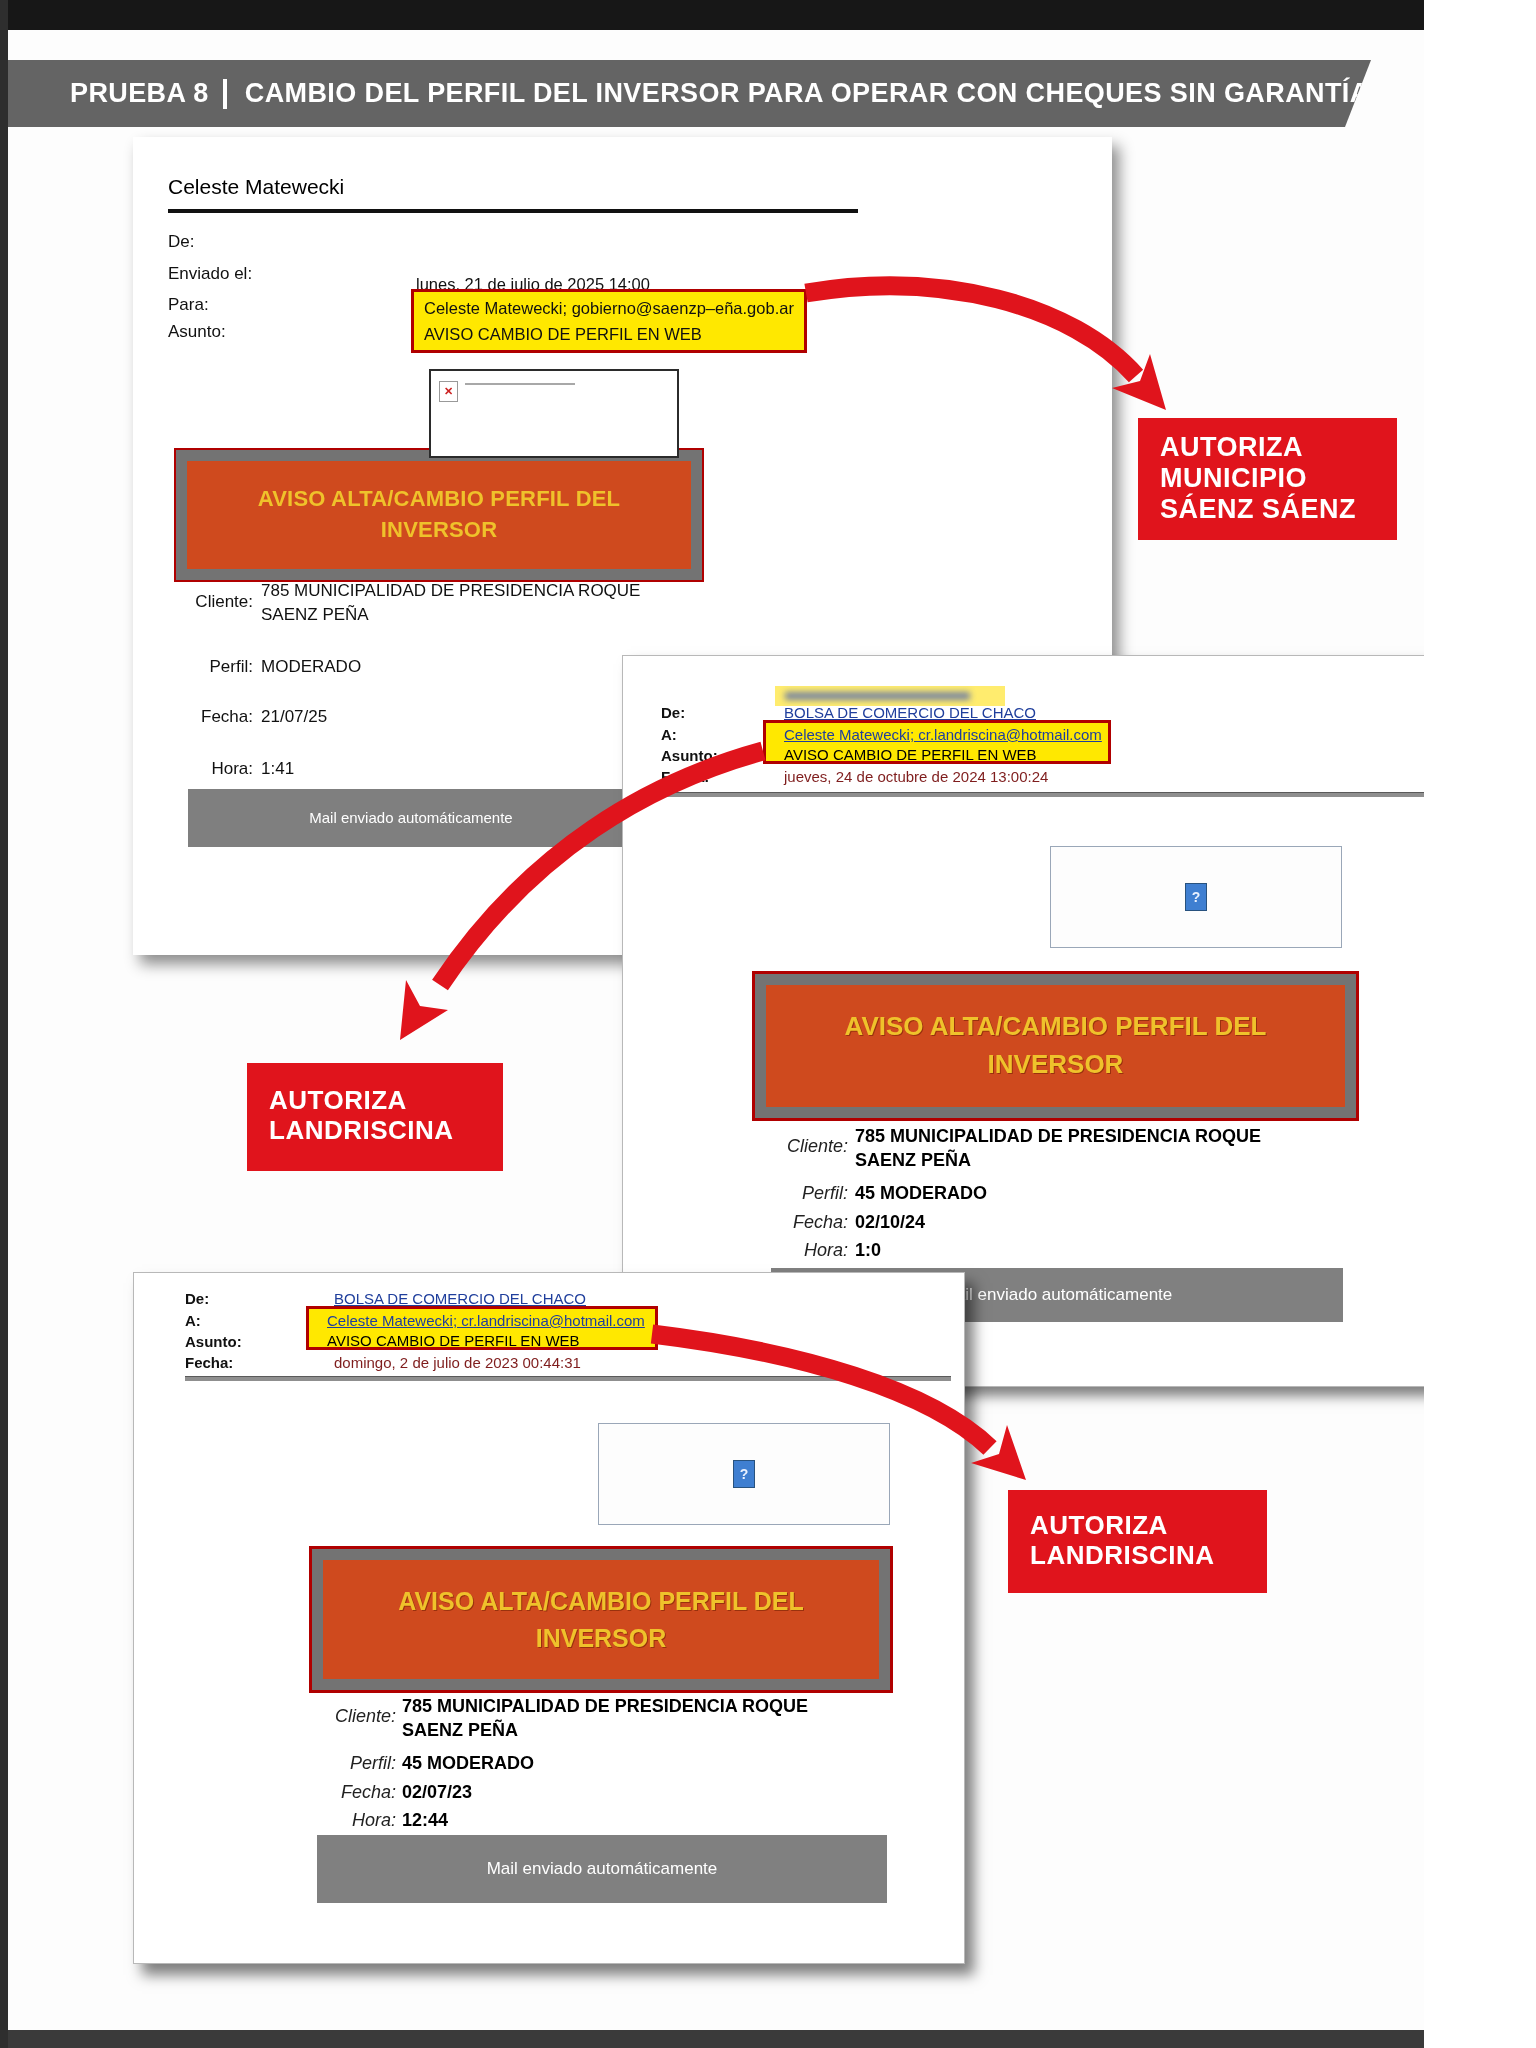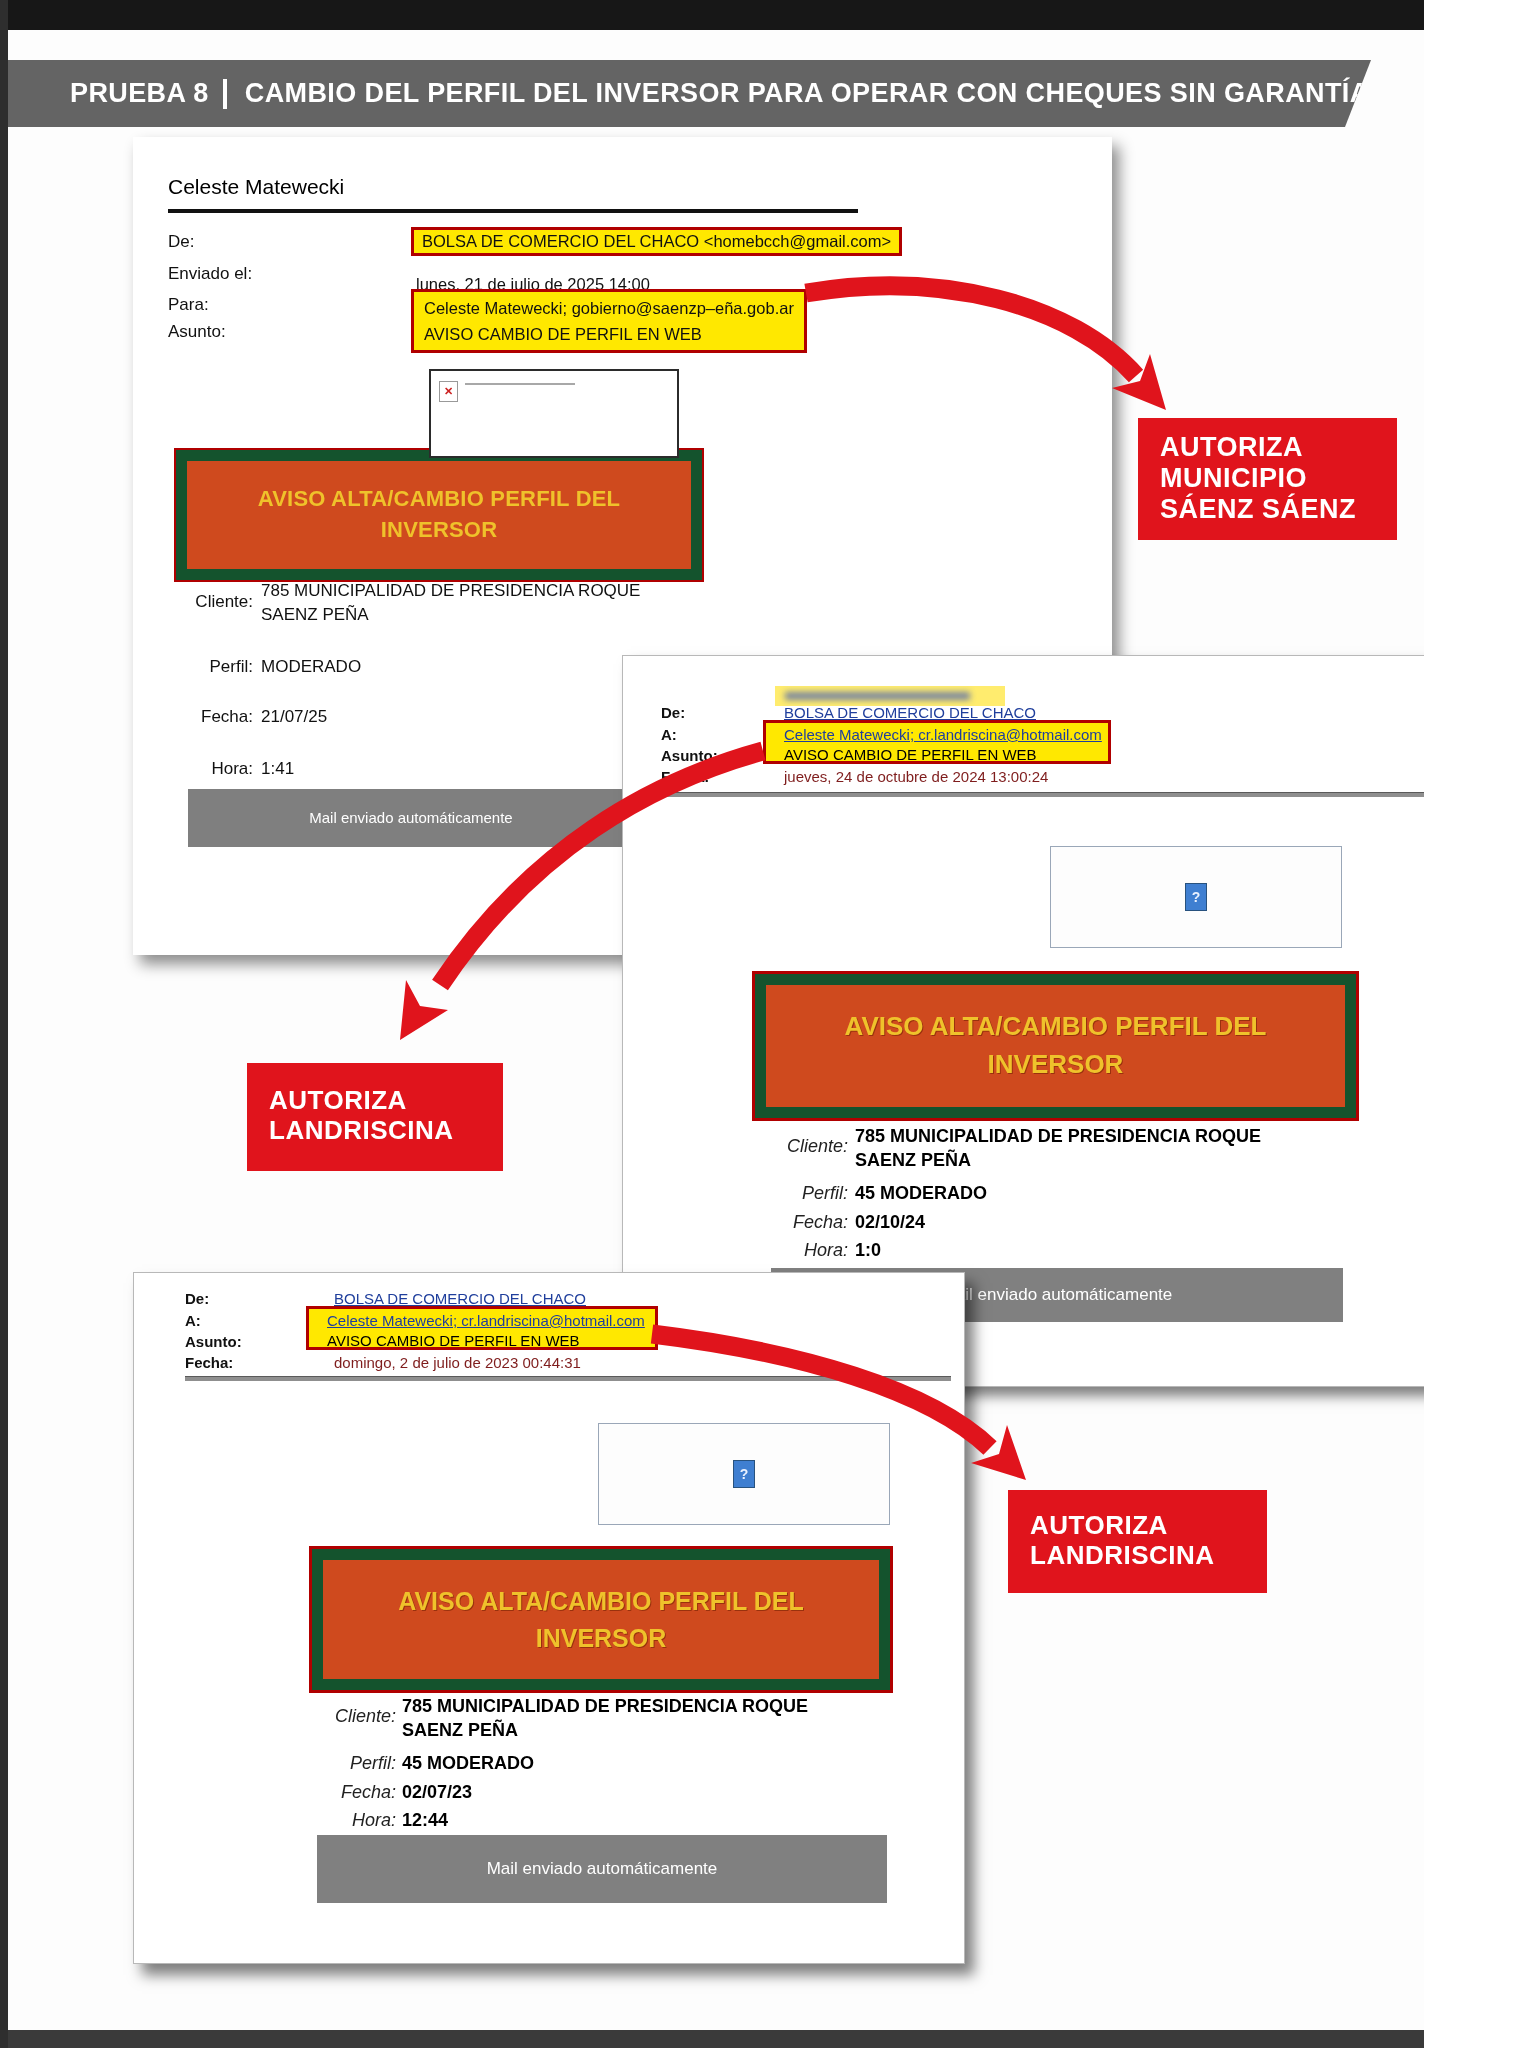--- a/index.html
+++ b/index.html
@@ -29,21 +29,21 @@
   .e1-title{left:35px;top:38px;font-size:21px;color:#000;}
   .e1-rule{left:35px;top:72px;width:690px;height:4px;background:#111;}
   .e1-label{font-size:17px;color:#111;}
   .hl1{background:#FFE800;border:3px solid #B00000;box-sizing:border-box;white-space:nowrap;
        font-size:16.5px;color:#111;}
   .e1-val{font-size:16.5px;color:#111;white-space:nowrap;}
   .imgbox1{left:296px;top:232px;width:246px;height:85px;border:2px solid #2b2b2b;background:#fff;z-index:2;}
   .xicon{left:8px;top:10px;width:17px;height:19px;border:1px solid #999;color:#c22;
          font-size:11px;line-height:19px;text-align:center;font-weight:bold;}
   .squiggle{left:34px;top:12px;width:110px;height:2px;background:#a8a8a8;}
-  .aviso-out{background:#14532d;border:2px solid #B00000;box-sizing:border-box;text-decoration:underline;}
+  .aviso-out{background:#737373;border:2px solid #B00000;box-sizing:border-box;text-decoration:underline;}
   .aviso-in{position:absolute;inset:11px;background:#CF4A1E;display:flex;flex-direction:column;
             justify-content:center;align-items:center;color:#EFC22B;text-align:center;}
   .a1{left:41px;top:311px;width:530px;height:134px;}
   .a1 .aviso-in{font-size:22px;font-weight:600;line-height:1.4;letter-spacing:.2px;}
   .dlab1{font-size:17px;color:#111;width:90px;text-align:right;left:30px;}
   .dval1{font-size:17px;color:#111;left:128px;white-space:nowrap;}
   .graybar{background:#7F7F7F;color:#fff;text-align:center;}
   .gb1{left:55px;top:652px;width:446px;height:58px;font-size:15px;line-height:58px;}
   
   .olab{font-weight:bold;font-size:15px;color:#111;}
@@ -92,23 +92,20 @@
 
   <div class="card card1">
     <div class="abs e1-title">Celeste Matewecki</div>
     <div class="abs e1-rule"></div>
 
     <div class="abs e1-label" style="left:35px;top:95px">De:</div>
     <div class="abs e1-label" style="left:35px;top:127px">Enviado el:</div>
     <div class="abs e1-label" style="left:35px;top:158px">Para:</div>
     <div class="abs e1-label" style="left:35px;top:185px">Asunto:</div>
 
-    <div class="abs hl1" style="left:278px;top:90px;padding:2px 8px;">
-      <span>BOLSA DE COMERCIO DEL CHACO &lt;homebcch@gmail.com&gt;</span>
-    </div>
     <div class="abs e1-val" style="left:283px;top:127px;border-bottom:2px solid #333;padding-bottom:1px;margin-top:11px;">lunes, 21 de julio de 2025 14:00</div>
     <div class="abs hl1" style="left:278px;top:152px;padding:3px 10px;line-height:26px;">
       <div>Celeste Matewecki; gobierno@saenzp–eña.gob.ar</div>
       <div>AVISO CAMBIO DE PERFIL EN WEB</div>
     </div>
 
     <div class="abs imgbox1">
       <div class="abs xicon">✕</div>
       <div class="abs squiggle"></div>
     </div>

